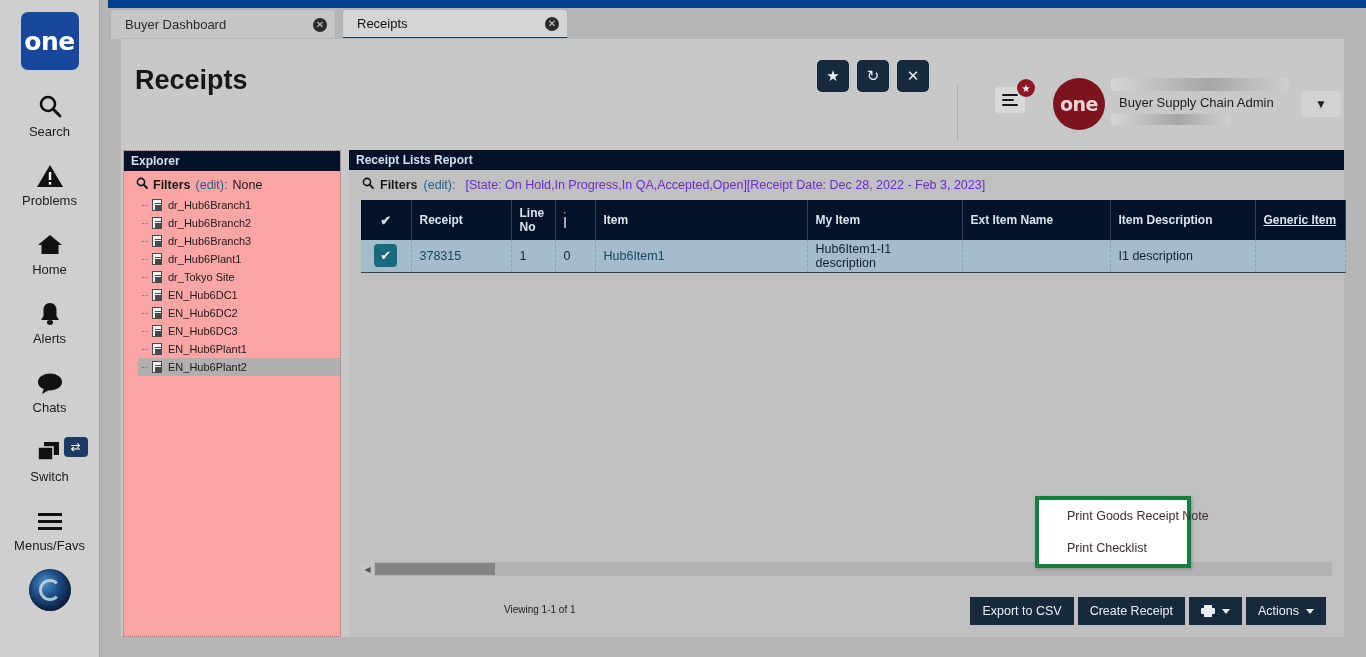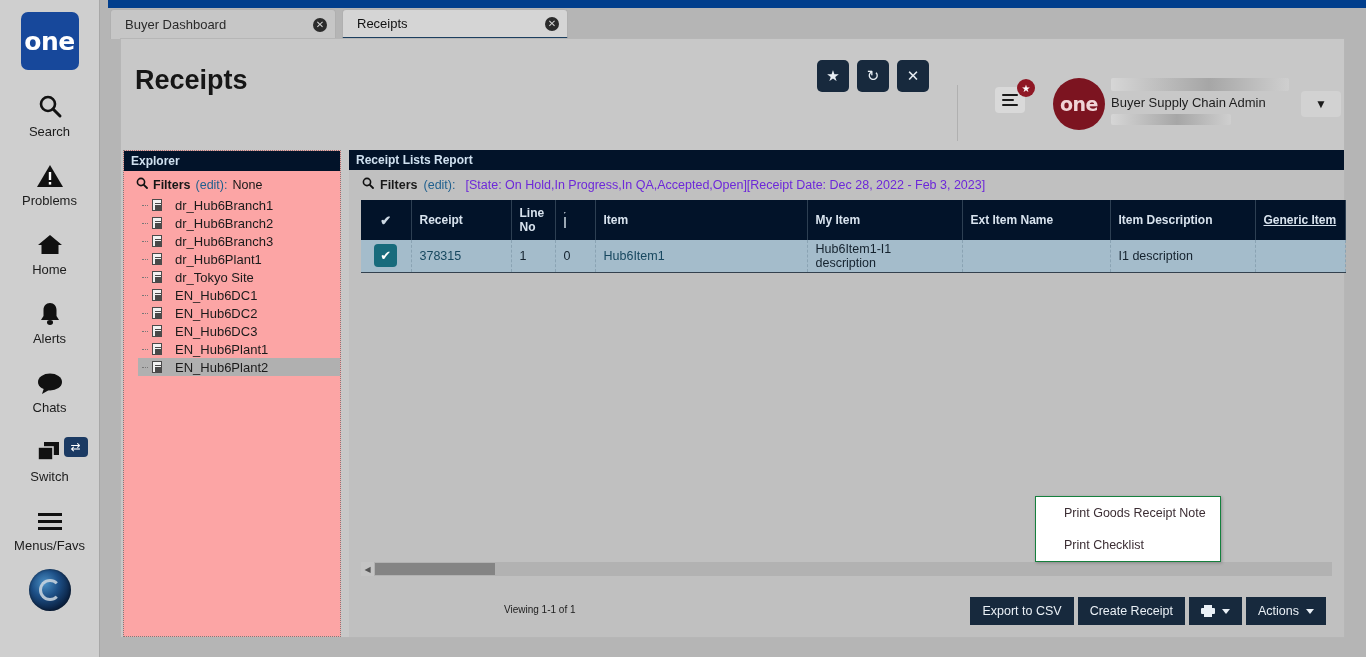--- a/index.html
+++ b/index.html
@@ -142,21 +142,21 @@
     background: #7c1420; color: #f0d4d6;
     display: flex; align-items: center; justify-content: center;
     font-size: 19px; font-weight: 600; letter-spacing: -0.5px;
     font-family: "DejaVu Sans", sans-serif;
   }
   #user-block { position: absolute; left: 990px; top: 39px; width: 190px; }
   .redact {
     background: linear-gradient(90deg,#d6d6d6 0%,#a6a6a6 55%,#cfcfcf 100%);
     border-radius: 2px;
   }
-  #user-name { font-size: 13px; color: #1d1d1d; margin: 4px 0; }
+  #user-name { font-size: 13px; color: #1d1d1d; margin: 4px 8px; }
   #user-caret {
     position: absolute; left: 1180px; top: 52px;
     width: 40px; height: 26px; border-radius: 4px; background: #d2d2d2;
     display: flex; align-items: center; justify-content: center;
     cursor: pointer; font-size: 12px; color: #1a1a1a;
   }
 
   
   #explorer {
     position: absolute; left: 2px; top: 111px;
@@ -170,22 +170,22 @@
     display: flex; align-items: center; padding-left: 7px;
   }
   .filters-line {
     display: flex; align-items: center; gap: 5px;
     font-size: 12.5px; color: #161616; padding: 6px 0 4px 12px;
   }
   .filters-line b { font-weight: bold; }
   .lnk { color: #1e5f8e; cursor: pointer; }
   .tree { padding-left: 14px; }
   .tree-node {
-    display: flex; align-items: center; gap: 13px;
-    height: 18px; font-size: 13px; color: #1b1b1b;
+    display: flex; align-items: center; gap: 6px;
+    height: 18px; font-size: 11px; color: #1b1b1b;
     padding-left: 14px; cursor: pointer; position: relative;
   }
   .tree-node::before {
     content:""; position:absolute; left:4px; top:9px;
     width:6px; height:1px; border-top:1px dotted #777;
   }
   .tree-node.sel { background: #b0b0b0; }
   .doc-ico {
     width: 10px; height: 12px; background: #f2f2f2;
     border: 1px solid #4a4a4a; position: relative; flex: none;
@@ -302,22 +302,22 @@
   .printer {
     width: 14px; height: 12px; position: relative;
   }
   .printer .body { position:absolute; left:0; top:3px; width:14px; height:6px; background:#eaf0f6; border-radius:1px; }
   .printer .top  { position:absolute; left:3px; top:0;  width:8px;  height:3px; background:#eaf0f6; }
   .printer .out  { position:absolute; left:3px; top:8px; width:8px;  height:4px; background:#eaf0f6; }
 
   
   #print-menu {
     position: absolute; left: 1035px; top: 496px;
-    width: 186px; background: #ffffff;
-    border: 1px solid #15803d;
+    width: 156px; background: #ffffff;
+    border: 4px solid #15803d;
     box-shadow: 1px 1px 3px rgba(0,0,0,.25);
     z-index: 40;
   }
   .menu-item {
     font-size: 12.5px; color: #3b2d33;
     padding: 9px 12px 9px 28px; cursor: pointer;
     white-space: nowrap;
   }
 </style>
 </head>

